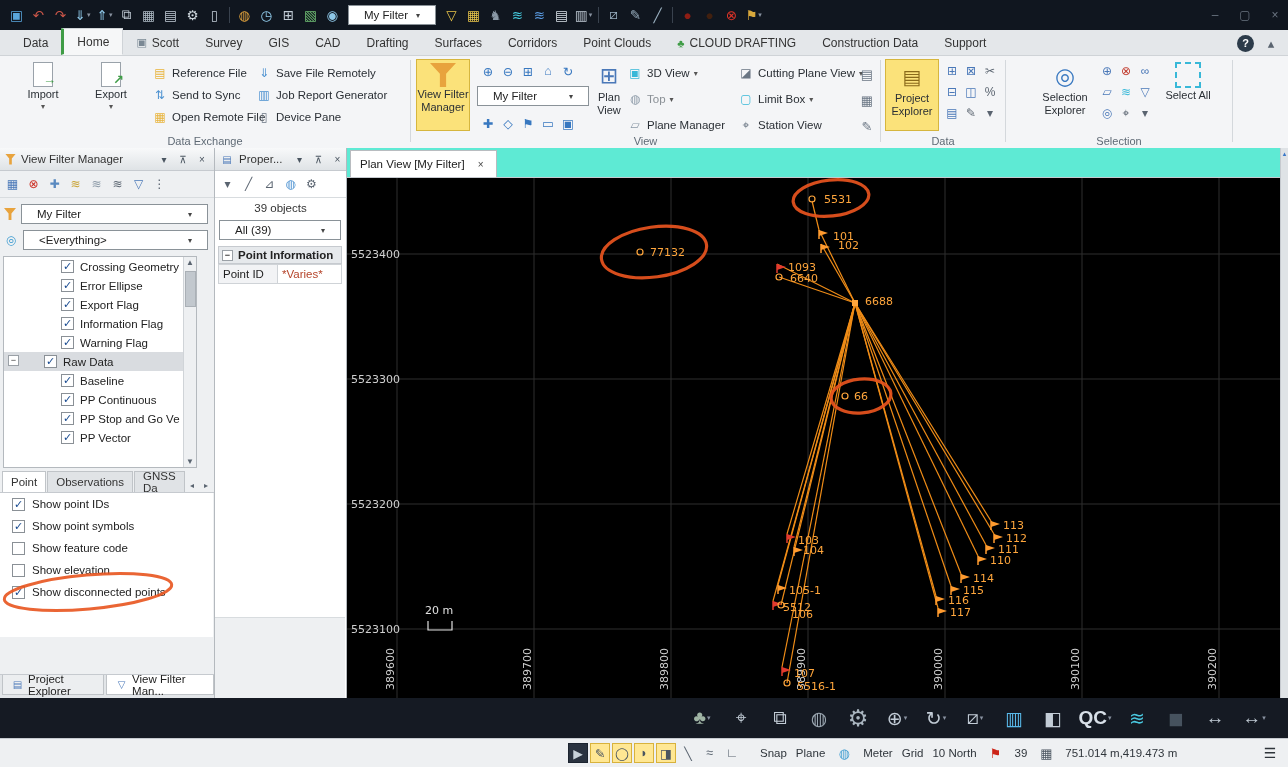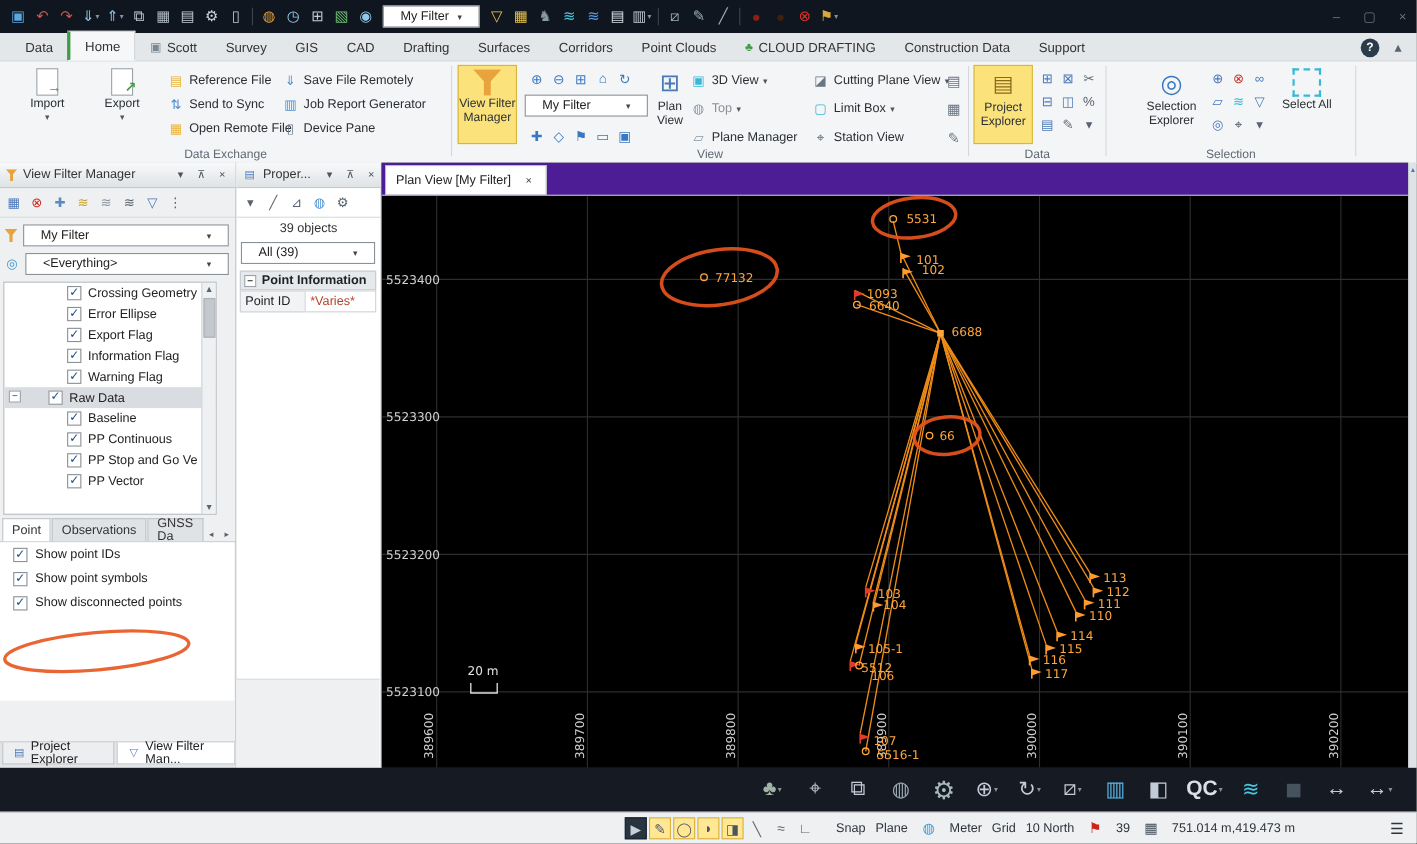--- a/index.html
+++ b/index.html
@@ -108,21 +108,21 @@
         border:1px solid #c6cacf;height:18px;font-weight:bold;font-size:11.5px;padding-left:3px;
         box-sizing:border-box;}
   .field{position:absolute;left:3px;right:4px;display:grid;grid-template-columns:60px 1fr;height:20px;}
   .field .fl{background:#f2f3f5;border:1px solid #cfd3d7;display:flex;align-items:center;padding-left:4px;
              font-size:11.5px;}
   .field .fv{background:#fff;border:1px solid #cfd3d7;border-left:none;display:flex;align-items:center;
              padding-left:4px;font-size:11.5px;color:#b5442a;}
   .pp-bottom{position:absolute;left:0;right:1px;bottom:0;height:80px;background:#eef0f2;border-top:1px solid #d8dcdf;}
   
   .pw{position:absolute;left:347px;top:148px;width:933px;height:550px;background:#000;}
-  .plantabs{position:absolute;left:0;top:0;right:0;height:30px;background:#4c1d95;
+  .plantabs{position:absolute;left:0;top:0;right:0;height:30px;background:#5eead4;
             border-bottom:1px solid #c6cacf;display:flex;align-items:flex-end;padding-left:3px;
             box-sizing:border-box;}
   .plantab{height:26px;background:#fff;border:1px solid #b8bcc0;border-bottom:none;display:flex;
            align-items:center;gap:10px;padding:0 9px;font-size:11.5px;}
   .plantab .icn{width:12px;height:12px;font-size:10px;color:#444;}
   #plot{position:absolute;left:0;top:30px;}
   svg text{font-family:"DejaVu Sans",sans-serif;}
   .eastbar{position:absolute;left:1280px;top:148px;width:8px;height:550px;background:#dfe3e6;
            border-left:1px solid #c6cacf;box-sizing:border-box;display:flex;justify-content:center;}
   .eastbar .icn{width:8px;height:12px;font-size:7px;color:#3a78c8;}
@@ -498,20 +498,28 @@
         </div>
       </div>
     <div class="opts" id="lp-options" style="top:345px;height:144px;">
         <div class="orow">
           <span class="cb">✓</span>
           <span>Show point IDs</span>
         </div>
         <div class="orow">
           <span class="cb">✓</span>
           <span>Show point symbols</span>
+        </div>
+        <div class="orow">
+          <span class="cb"></span>
+          <span>Show feature code</span>
+        </div>
+        <div class="orow">
+          <span class="cb"></span>
+          <span>Show elevation</span>
         </div>
         <div class="orow">
           <span class="cb">✓</span>
           <span>Show disconnected points</span>
         </div>
       </div>
     <div class="dtabs" id="lp-docktabs">
         <div class="dtab">
           <span class="icn">▤</span>
           <span>Project Explorer</span>

